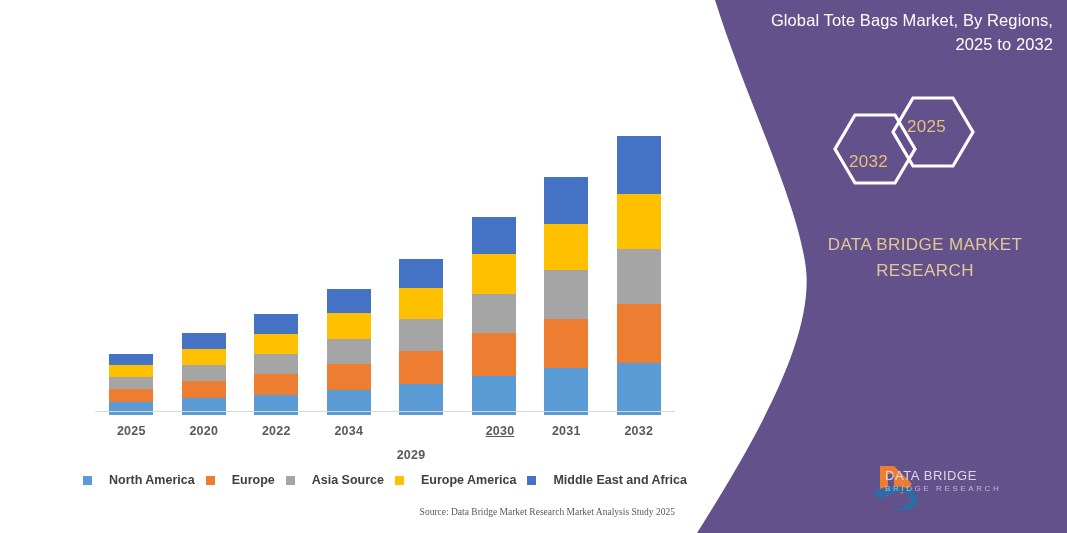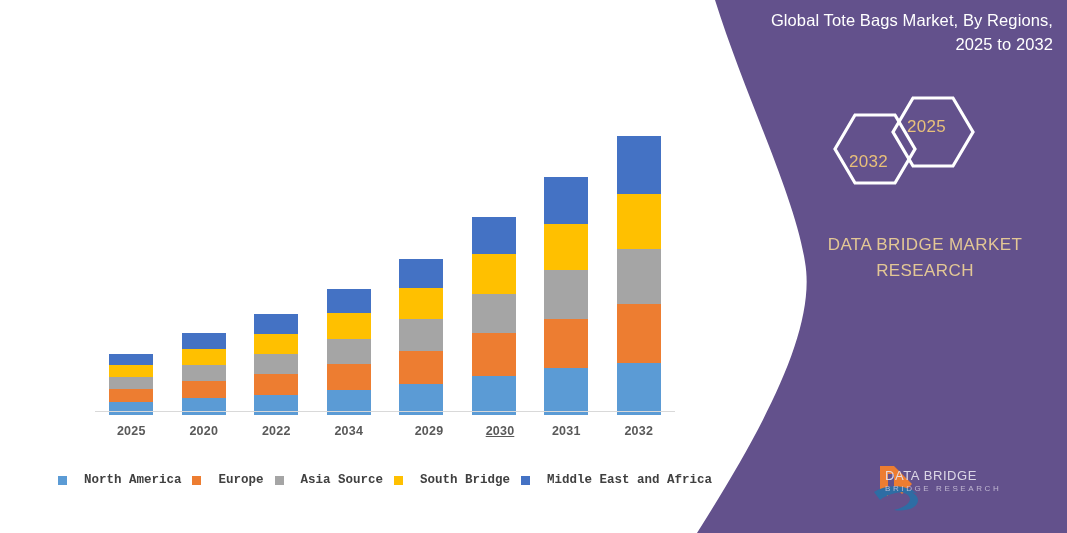--- a/index.html
+++ b/index.html
@@ -57,21 +57,21 @@
   .xlabels{position:absolute;left:95px;top:424px;width:580px;height:20px;}
   .xlab{
     position:absolute;top:0;width:70px;text-align:center;
     color:#595959;font-size:12.5px;font-weight:bold;letter-spacing:.2px;
   }
 
   .legend{
     position:absolute;left:95px;top:471px;width:580px;height:18px;
     display:flex;justify-content:center;align-items:center;gap:11px;
   }
-  .legend-item{display:flex;align-items:center;gap:17px;font-family:Liberation Mono, monospace;}
+  .legend-item{display:flex;align-items:center;gap:17px;}
   .legend-swatch{width:9px;height:9px;display:block;}
   .legend-label{color:#404040;font-size:12.5px;font-weight:bold;white-space:nowrap;}
 
   .footer{position:absolute;left:85px;top:507px;width:590px;height:16px;}
   .footer-left{position:absolute;left:0;top:0;color:#595959;font-family:"Liberation Serif",serif;font-size:9.5px;white-space:nowrap;}
   .footer-right{position:absolute;right:0;top:0;color:#595959;font-family:"Liberation Serif",serif;font-size:9.5px;white-space:nowrap;}
 </style>
 </head>
 <body>
 
@@ -170,45 +170,46 @@
         <div class="seg" style="height: 58.3867px; background: rgb(237, 125, 49);"></div>
         <div class="seg" style="height: 52.3467px; background: rgb(91, 155, 213);"></div>
       </div>
     </div>
   <div class="axis-line"></div>
   <div class="xlabels" id="xlabels">
       <div class="xlab" style="left: 1.25px;">2025</div>
       <div class="xlab" style="left: 73.75px;">2020</div>
       <div class="xlab" style="left: 146.25px;">2022</div>
       <div class="xlab" style="left: 218.75px;">2034</div>
-      <div class="xlab" style="left: 299px;">2029</div>
+      <div class="xlab" style="left: 281px; margin-top: 24px;">2029</div>
       <div class="xlab" style="left: 370px; text-decoration: underline;">2030</div>
       <div class="xlab" style="left: 436.25px;">2031</div>
       <div class="xlab" style="left: 508.75px;">2032</div>
     </div>
 
   <div class="legend" id="legend">
       <div class="legend-item">
         <span class="legend-swatch" style="background: rgb(91, 155, 213);"></span>
         <span class="legend-label">North America</span>
       </div>
       <div class="legend-item">
         <span class="legend-swatch" style="background: rgb(237, 125, 49);"></span>
         <span class="legend-label">Europe</span>
       </div>
       <div class="legend-item">
         <span class="legend-swatch" style="background: rgb(165, 165, 165);"></span>
         <span class="legend-label">Asia Source</span>
       </div>
       <div class="legend-item">
         <span class="legend-swatch" style="background: rgb(255, 192, 0);"></span>
-        <span class="legend-label">South Bridge</span>
+        <span class="legend-label">Europe America</span>
       </div>
       <div class="legend-item">
         <span class="legend-swatch" style="background: rgb(68, 114, 196);"></span>
         <span class="legend-label">Middle East and Africa</span>
       </div>
     </div>
 
   <div class="footer">
+    <span class="footer-right">Source: Data Bridge Market Research  Market Analysis Study 2025</span>
   </div>
 
 </div>
 
 </body></html>

